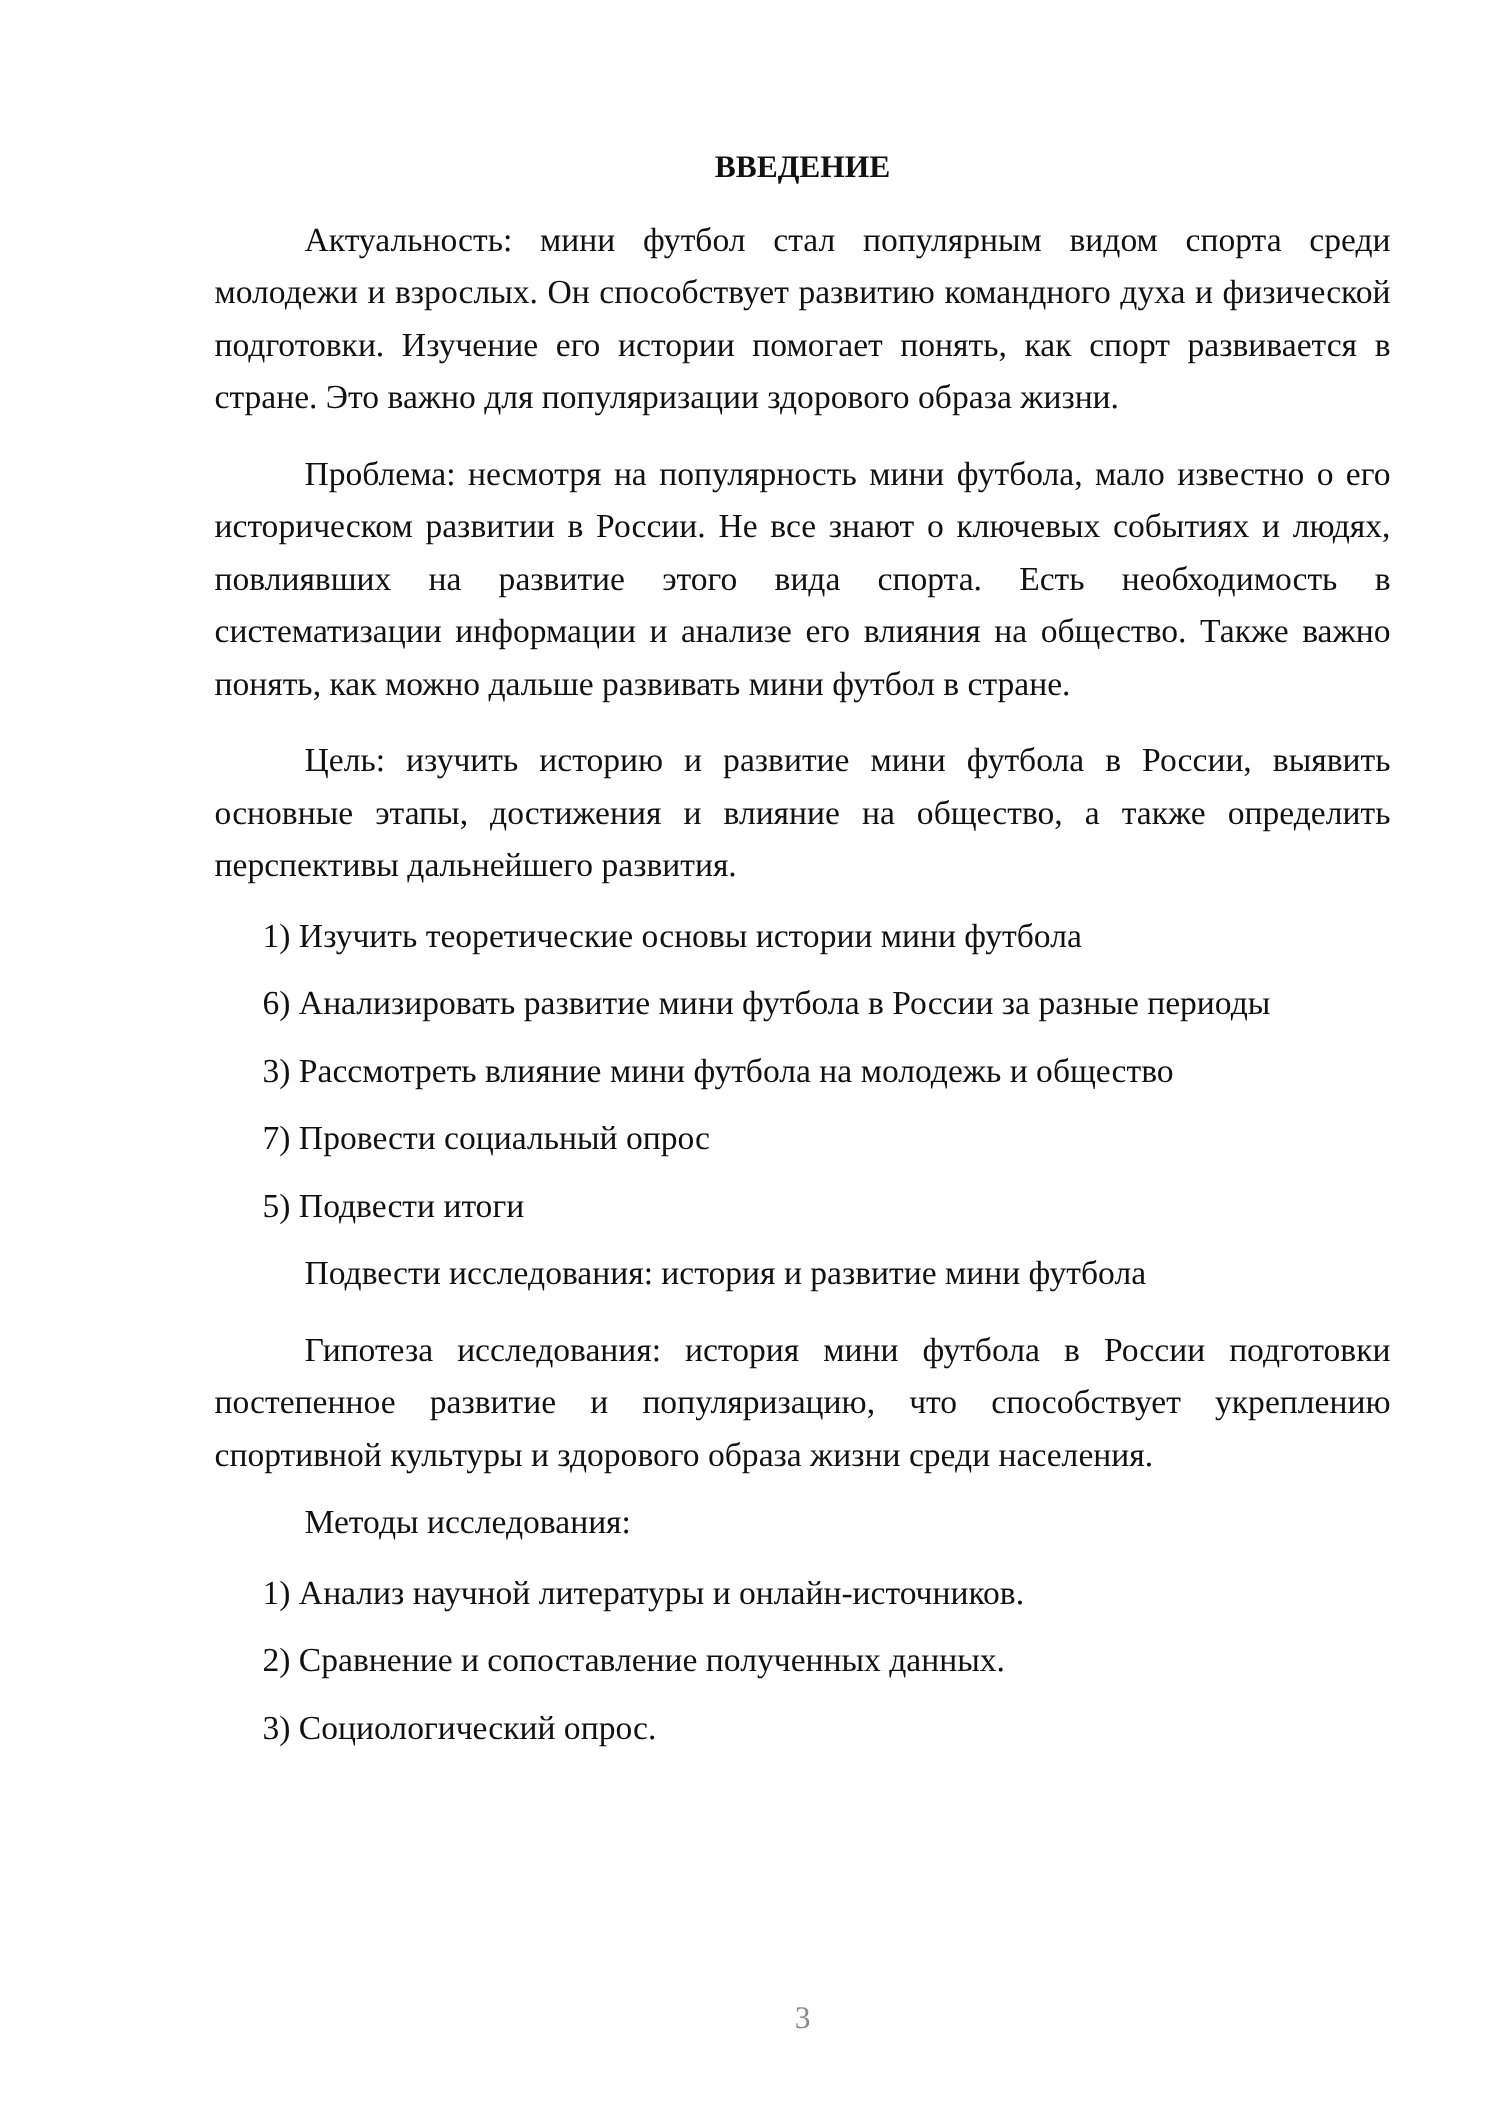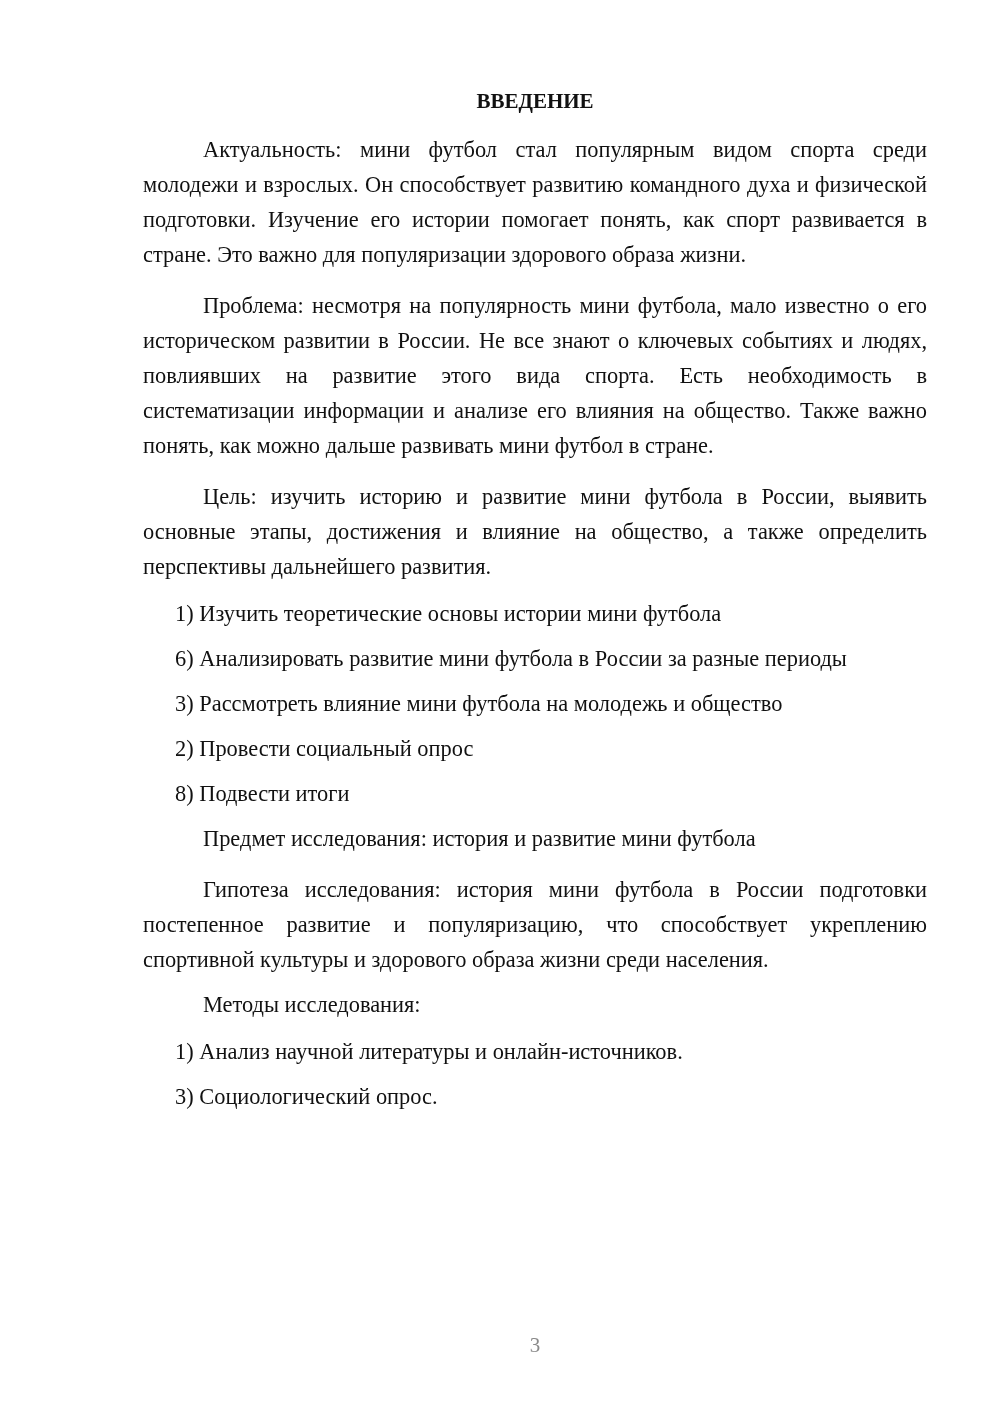--- a/index.html
+++ b/index.html
@@ -11,21 +11,21 @@
       width: 1000px;
       height: 1414px;
       position: relative;
       overflow: hidden;
       font-family: "Liberation Serif", "DejaVu Serif", serif;
       color: #111111;
     }
     .page {
       position: absolute;
       left: 143px;
-      top: 86px;
+      top: 96px;
       width: 784px;
       font-size: 22.4px;
       line-height: 35px;
     }
     .title {
       text-align: center;
       font-weight: bold;
       font-size: 21px;
       margin: 0 0 9px 0;
       line-height: 30px;
@@ -69,29 +69,30 @@
   <p class="para">Актуальность: мини футбол стал популярным видом спорта среди молодежи и взрослых. Он способствует развитию командного духа и физической подготовки. Изучение его истории помогает понять, как спорт развивается в стране. Это важно для популяризации здорового образа жизни.</p>
 
   <p class="para">Проблема: несмотря на популярность мини футбола, мало известно о его историческом развитии в России. Не все знают о ключевых событиях и людях, повлиявших на развитие этого вида спорта. Есть необходимость в систематизации информации и анализе его влияния на общество. Также важно понять, как можно дальше развивать мини футбол в стране.</p>
 
   <p class="para">Цель: изучить историю и развитие мини футбола в России, выявить основные этапы, достижения и влияние на общество, а также определить перспективы дальнейшего развития.</p>
 
   <ul class="list">
     <li>1) Изучить теоретические основы истории мини футбола</li>
     <li>6) Анализировать развитие мини футбола в России за разные периоды</li>
     <li>3) Рассмотреть влияние мини футбола на молодежь и общество</li>
-    <li>2) Провести социальный опрос</li>
-    <li>8) Подвести итоги</li>
+    <li>7) Провести социальный опрос</li>
+    <li>5) Подвести итоги</li>
   </ul>
 
 
-  <p class="label">Предмет исследования: история и развитие мини футбола</p>
+  <p class="label">Подвести исследования: история и развитие мини футбола</p>
 
   <p class="para">Гипотеза исследования: история мини футбола в России подготовки постепенное развитие и популяризацию, что способствует укреплению спортивной культуры и здорового образа жизни среди населения.</p>
 
   <p class="label">Методы исследования:</p>
   <ul class="list">
     <li>1) Анализ научной литературы и онлайн-источников.</li>
+    <li>2) Сравнение и сопоставление полученных данных.</li>
     <li>3) Социологический опрос.</li>
   </ul>
 </div>
 
 <div class="page-number">3</div>
 
 </body></html>

